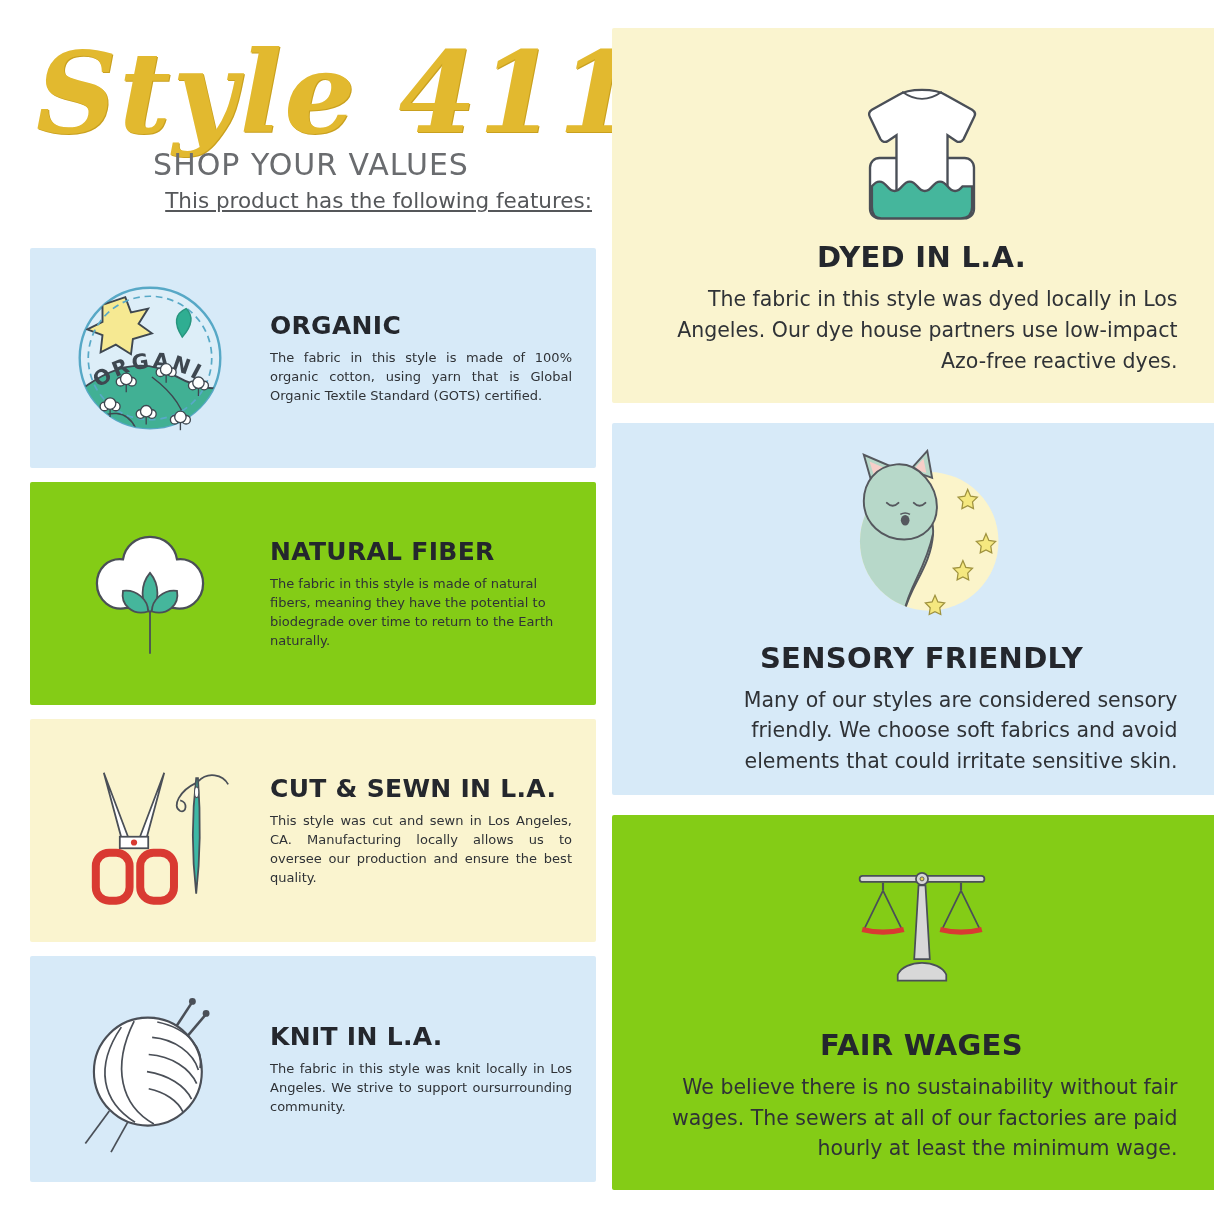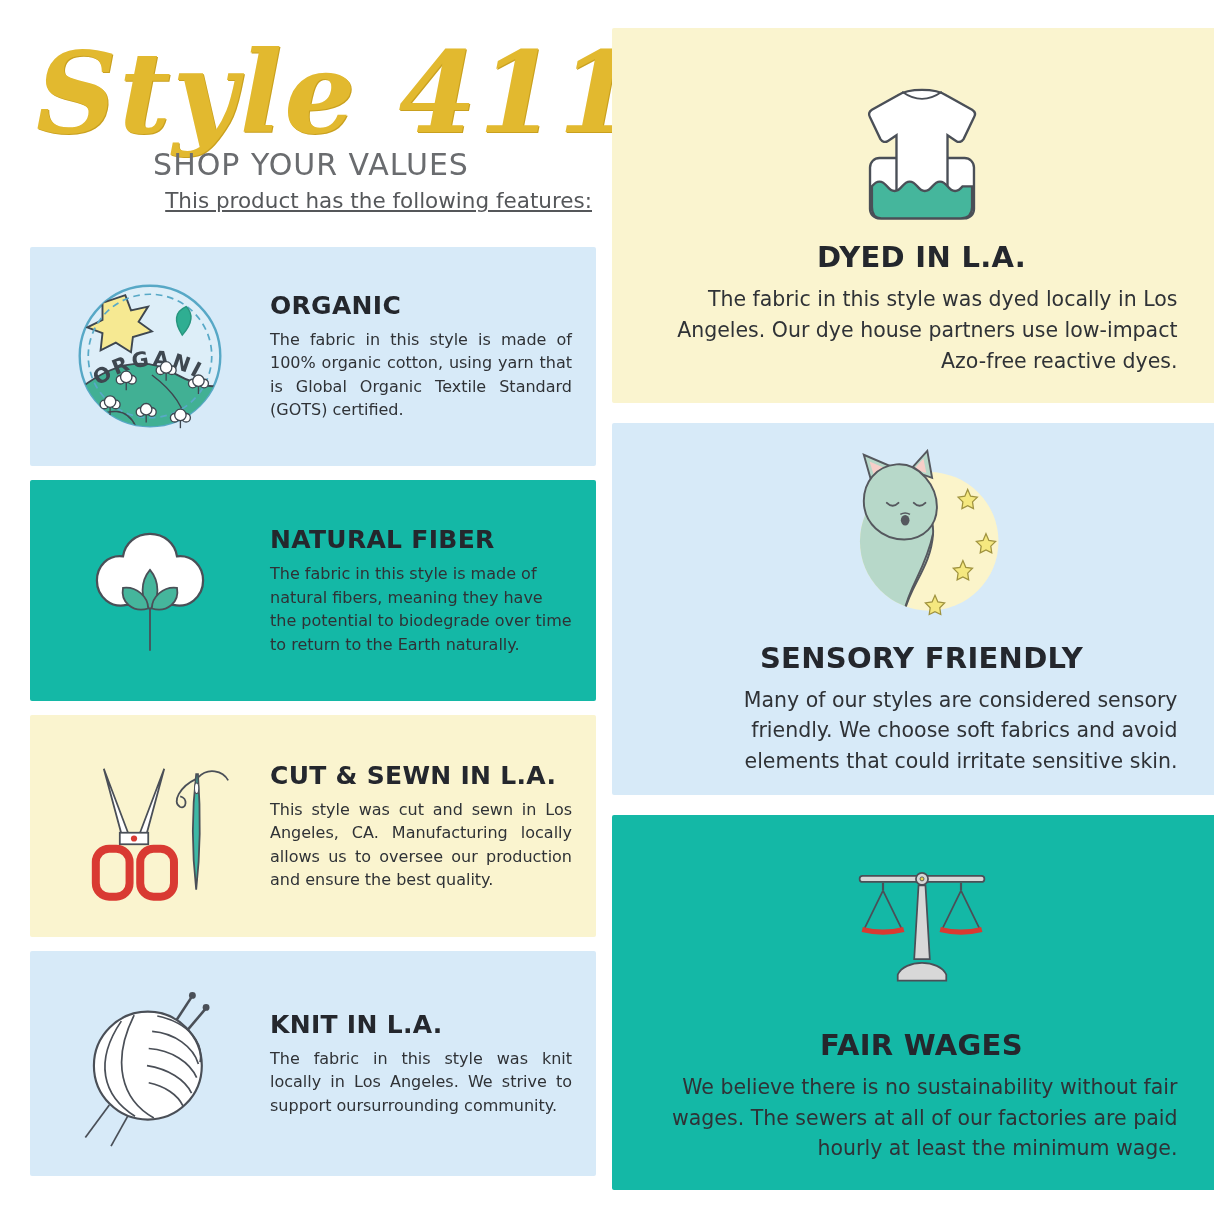--- a/index.html
+++ b/index.html
@@ -16,42 +16,42 @@
   .brand-title{font-family:"DejaVu Serif","Liberation Serif",serif;
     font-style:italic;font-weight:bold;font-size:112px;line-height:1.12;
     color:#e2b92f;text-shadow:1px 1px 0 #c9a01e;letter-spacing:2px;white-space:nowrap;}
   .brand-subtitle{font-size:30px;color:#6a6c6f;text-align:center;letter-spacing:1px;
     margin-top:-8px;padding-right:6px;}
   .brand-tagline{font-size:21.5px;color:#55575a;text-align:right;margin-top:6px;padding-right:0;text-decoration:underline;}
 
   
   .card{box-sizing:border-box;border-radius:2px;}
   .bg-blue{background:#d7eaf8;}
-  .bg-green{background:#14b8a6;}
+  .bg-green{background:#84cc16;}
   .bg-yellow{background:#faf4cf;}
 
   .card-h{display:flex;align-items:center;gap:24px;padding:20px 24px;width:566px;margin-bottom:14px;}
   .card-h .icon-box{width:192px;flex:0 0 192px;display:flex;justify-content:center;align-items:center;}
   .card-h .text-box{flex:1;min-width:0;}
 
   .card-v{width:619px;display:flex;flex-direction:column;align-items:center;
           padding:26px 24px;margin-bottom:20px;}
   .card-v .icon-box{display:flex;justify-content:center;align-items:center;flex:1;}
 
   .h-organic{height:224px;}
   .h-natural{height:227px;}
   .h-cutsewn{height:227px;}
-  .h-knit{height:230px;margin-bottom:14px;}
+  .h-knit{height:230px;margin-bottom:8px;}
   .v-dyed{height:377px;}
   .v-sensory{height:372px;}
   .v-fair{height:378px;margin-bottom:0;}
 
   .card-title{font-weight:bold;font-size:25px;color:#24272d;letter-spacing:.3px;
     white-space:nowrap;margin:0 0 8px 0;}
-  .card-body{font-size:16px;line-height:1.47;color:#2f3236;margin:0;}
+  .card-body{font-size:13px;line-height:1.47;color:#2f3236;margin:0;}
   .just{text-align:justify;}
 
   .card-v .card-title{font-size:29px;text-align:center;margin:14px 0 10px 0;}
   .card-v .card-body{font-size:20.5px;line-height:1.5;text-align:right;max-width:512px;}
 
   svg{display:block;}
 </style>
 </head>
 <body>
 

